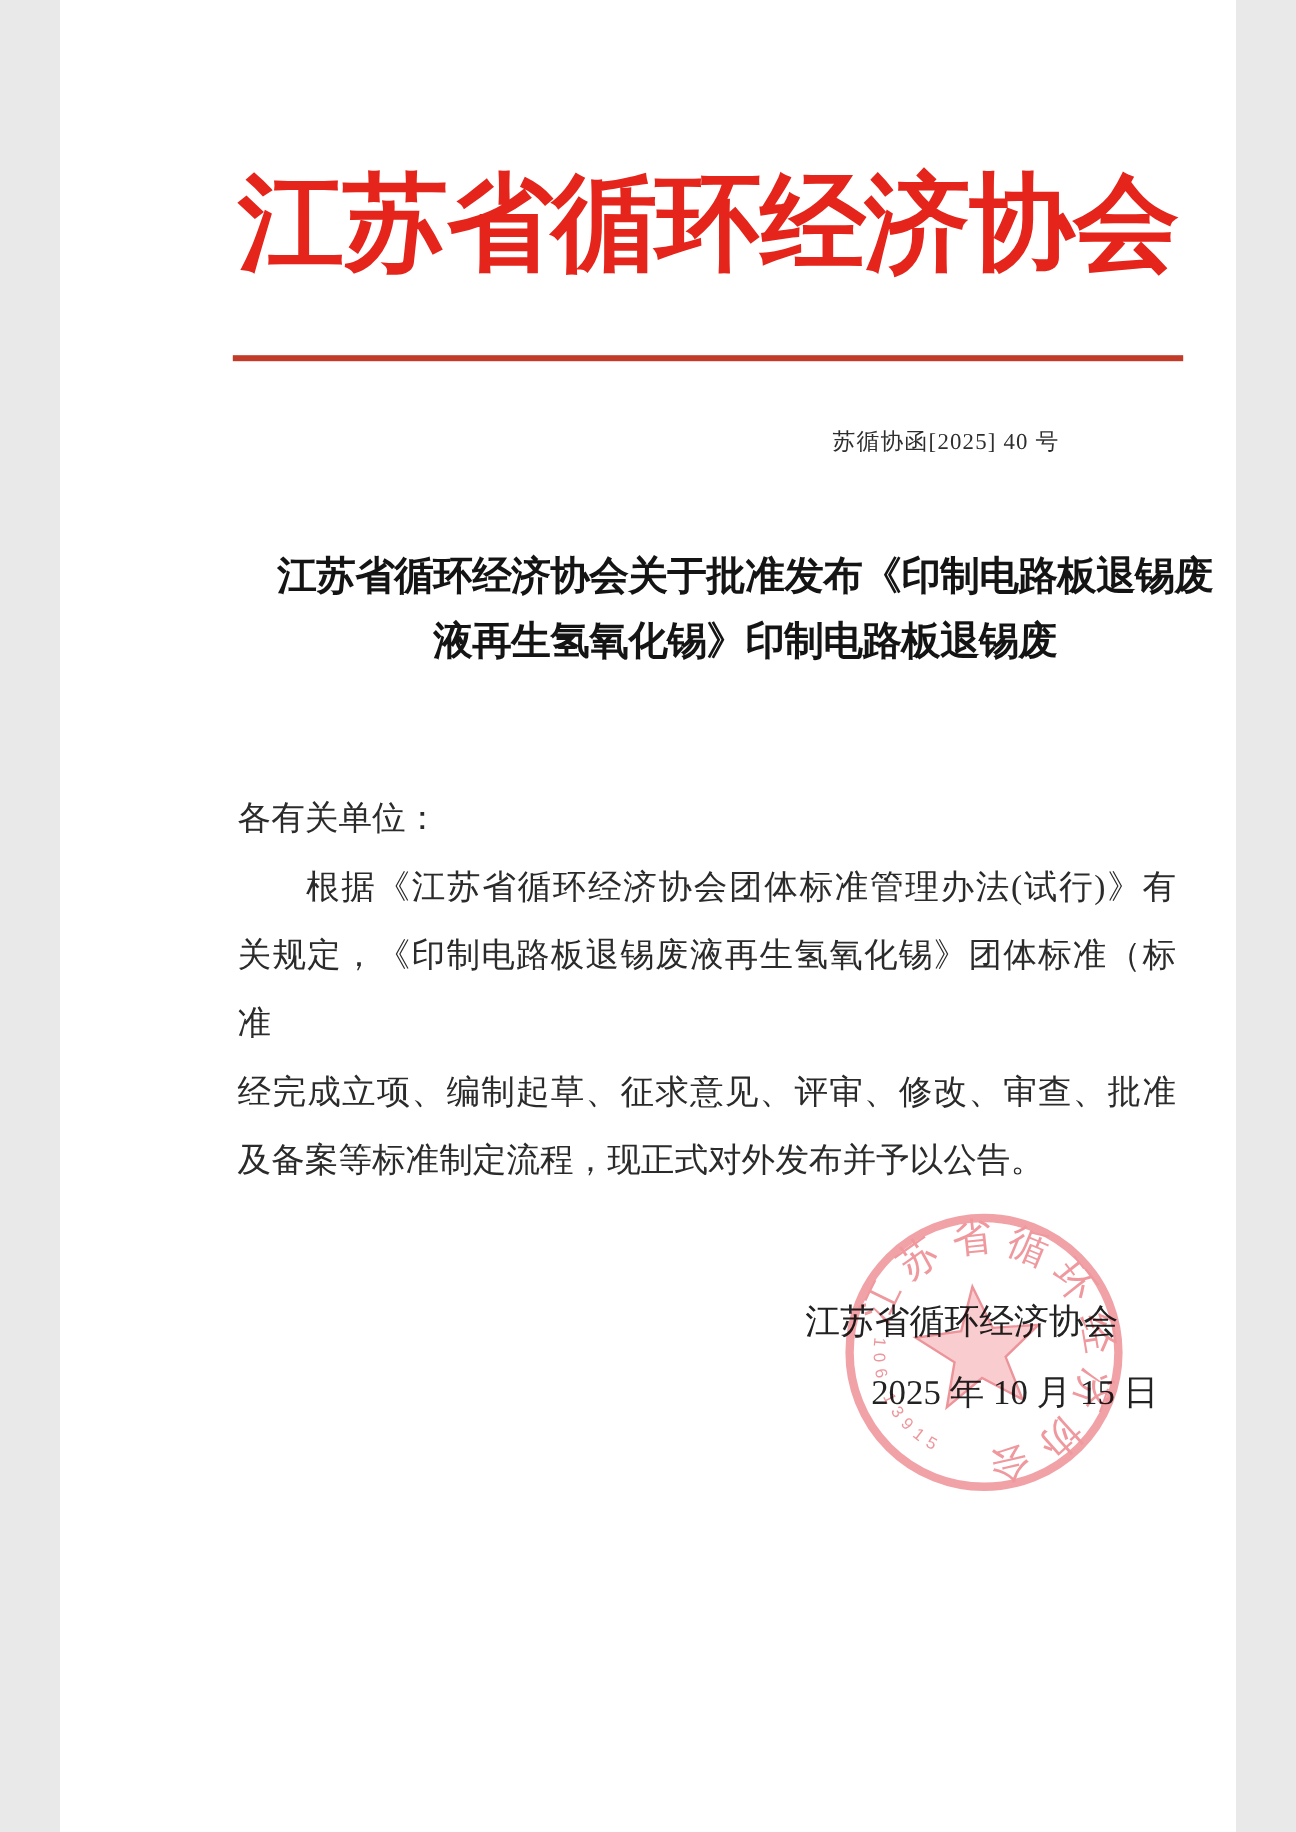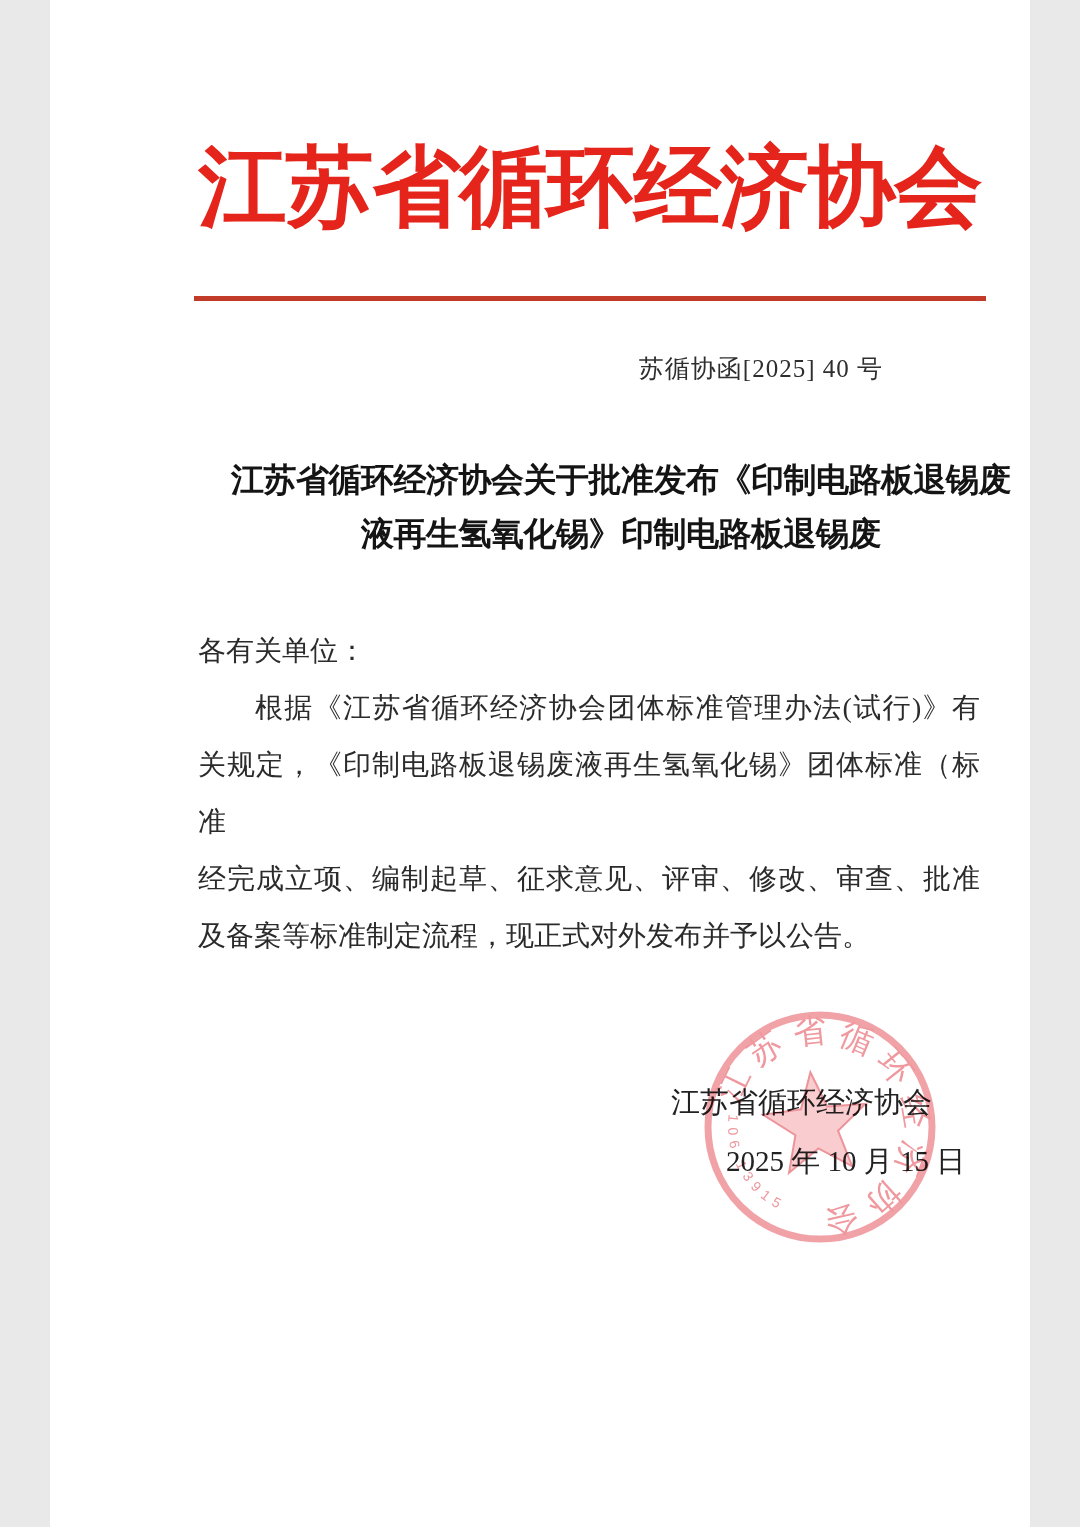--- a/index.html
+++ b/index.html
@@ -24,40 +24,40 @@
     white-space:nowrap;
   }
   .red-divider{
     position:absolute;
     left:144px;top:296px;width:792px;height:5px;
     background:#c23a28;
   }
   .doc-number{
     position:absolute;
     top:352px;right:147px;
-    font-size:25px;line-height:34px;
+    font-size:19px;line-height:34px;
     color:#2e2e2e;
     letter-spacing:1px;
     white-space:nowrap;
   }
   .announcement-title{
     position:absolute;
     left:0;top:453px;width:1080px;
     text-align:center;
     font-family:"Liberation Sans","DejaVu Sans",sans-serif;
     font-weight:bold;
     font-size:33px;
     line-height:54px;
     letter-spacing:-0.5px;
     color:#141414;
     padding-left:31px;
   }
   .body-block{
     position:absolute;
-    left:148px;top:622px;width:782px;
+    left:148px;top:654px;width:782px;
     font-size:28px;
     line-height:57px;
     color:#2b2b2b;
   }
   .body-block .line{white-space:nowrap;}
   .body-block .j{
     white-space:normal;
     text-align:justify;
     text-align-last:justify;
     text-justify:inter-character;

